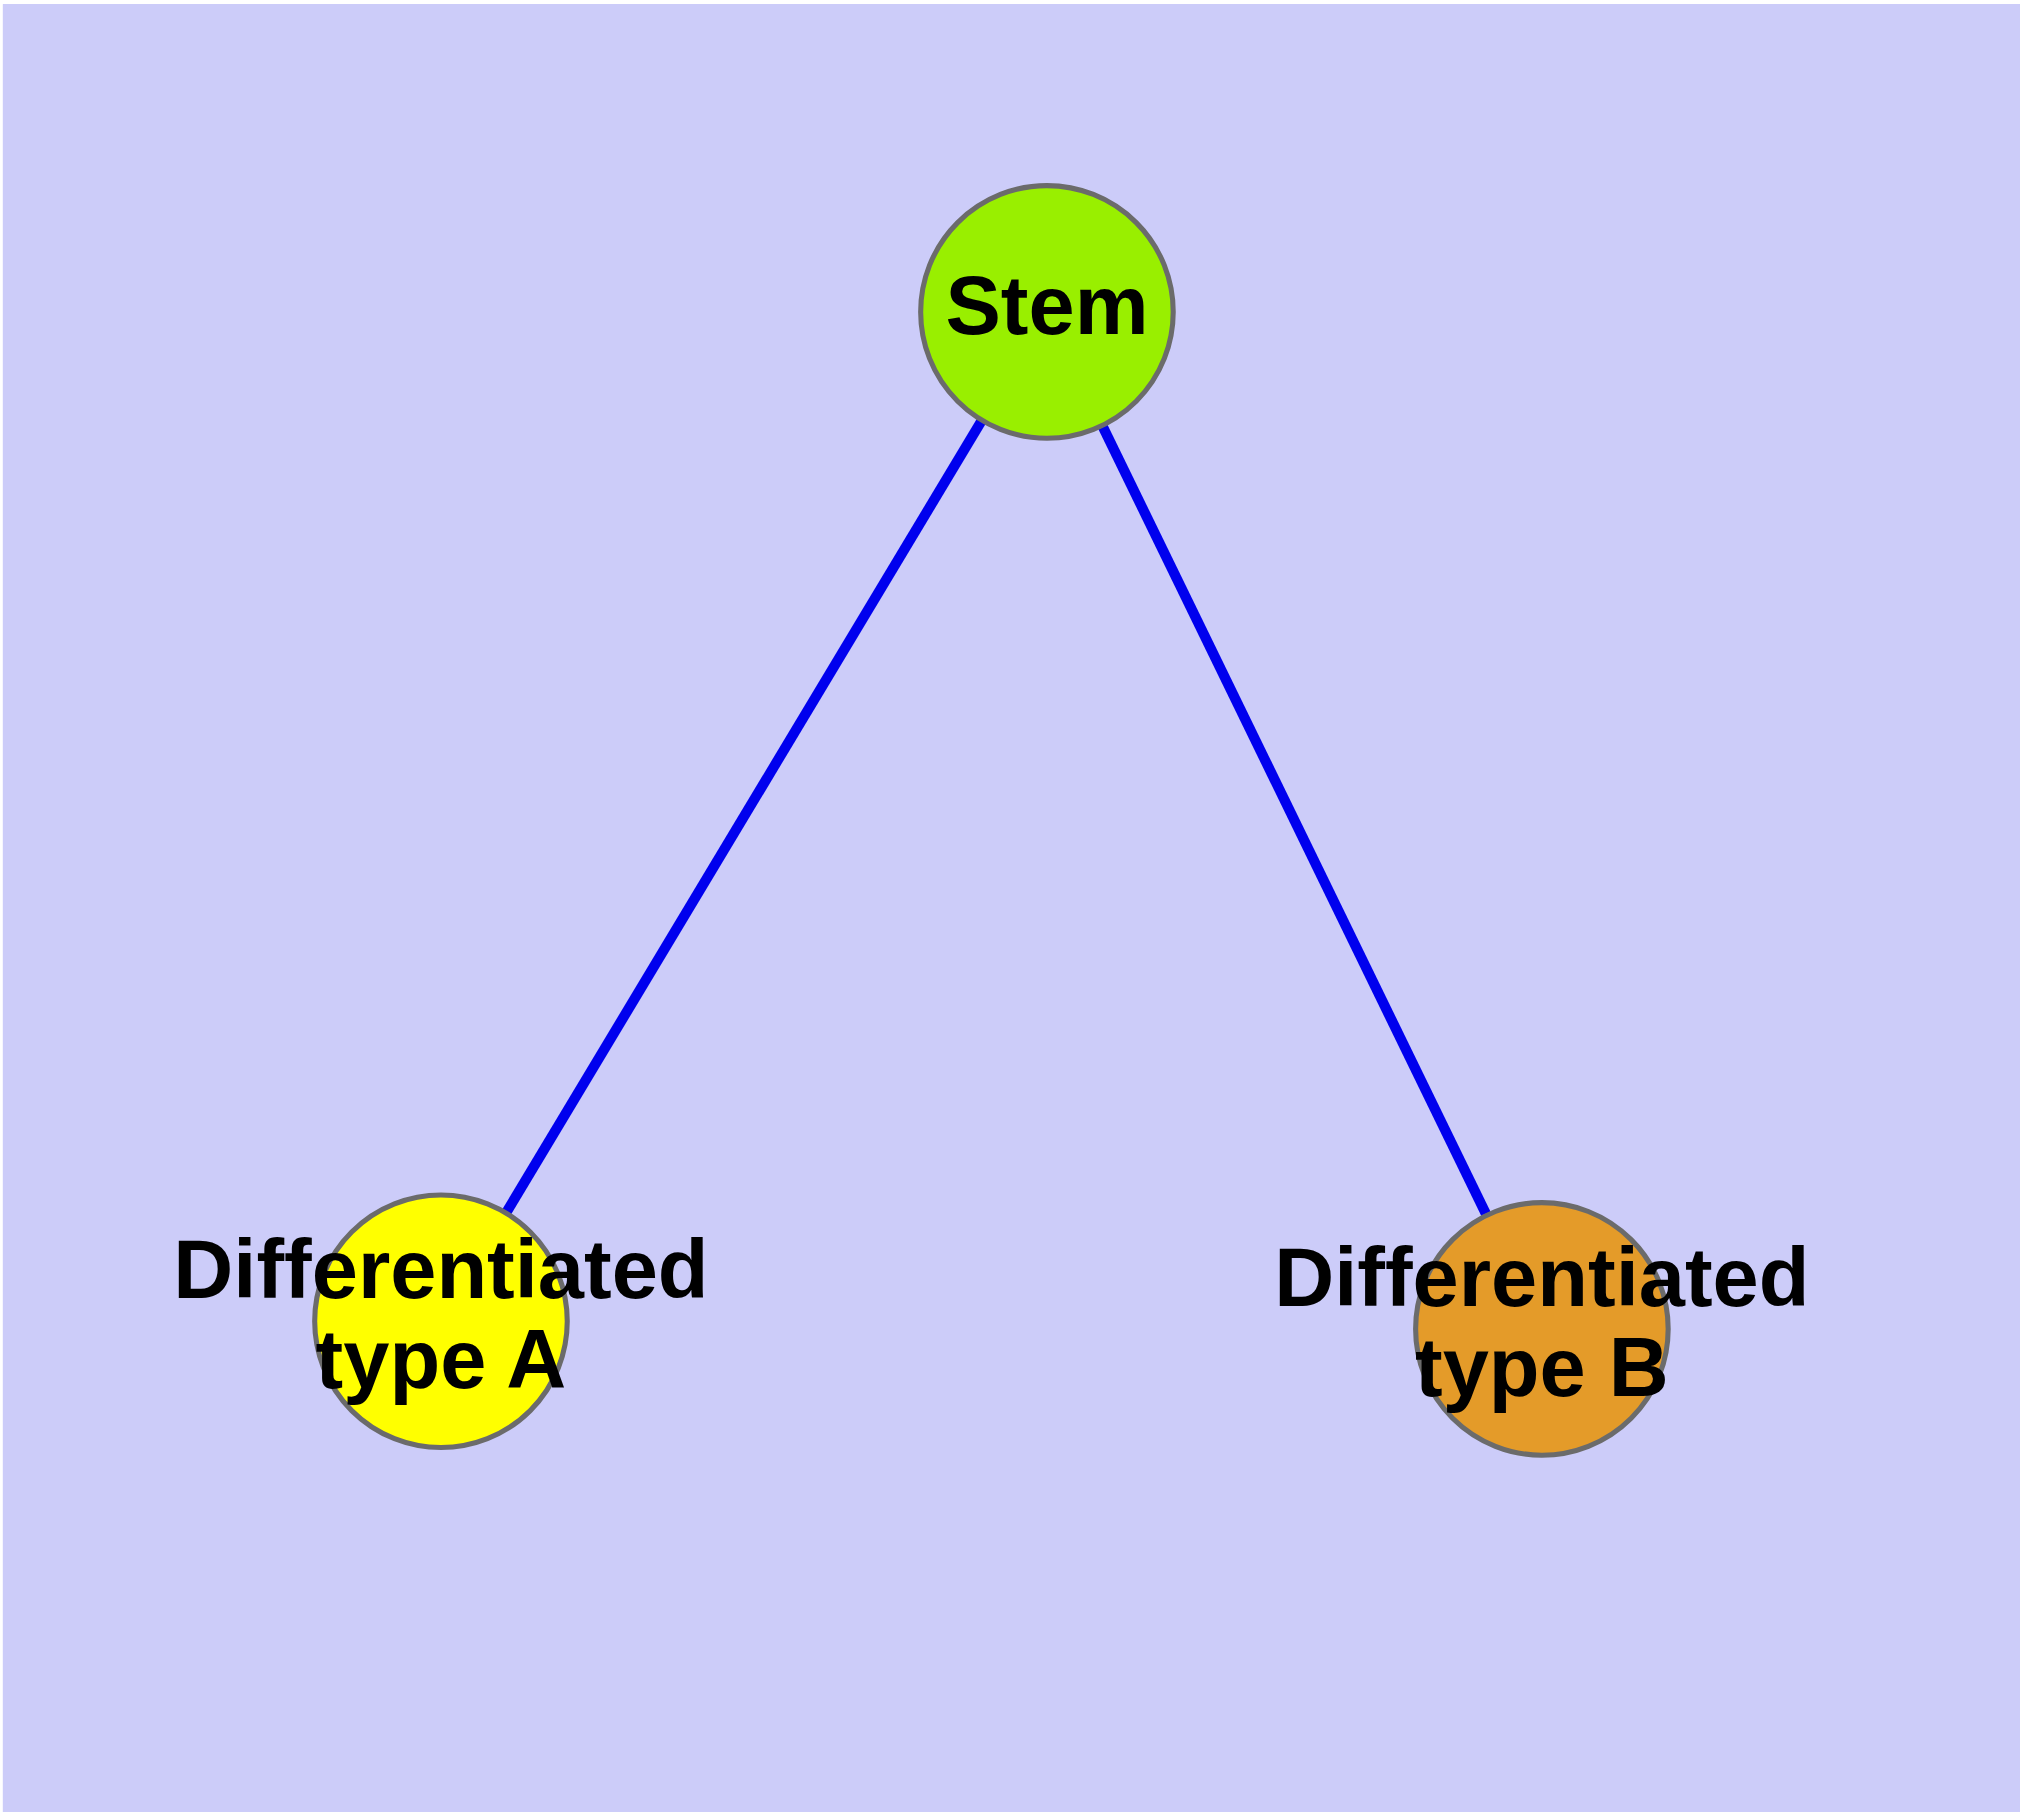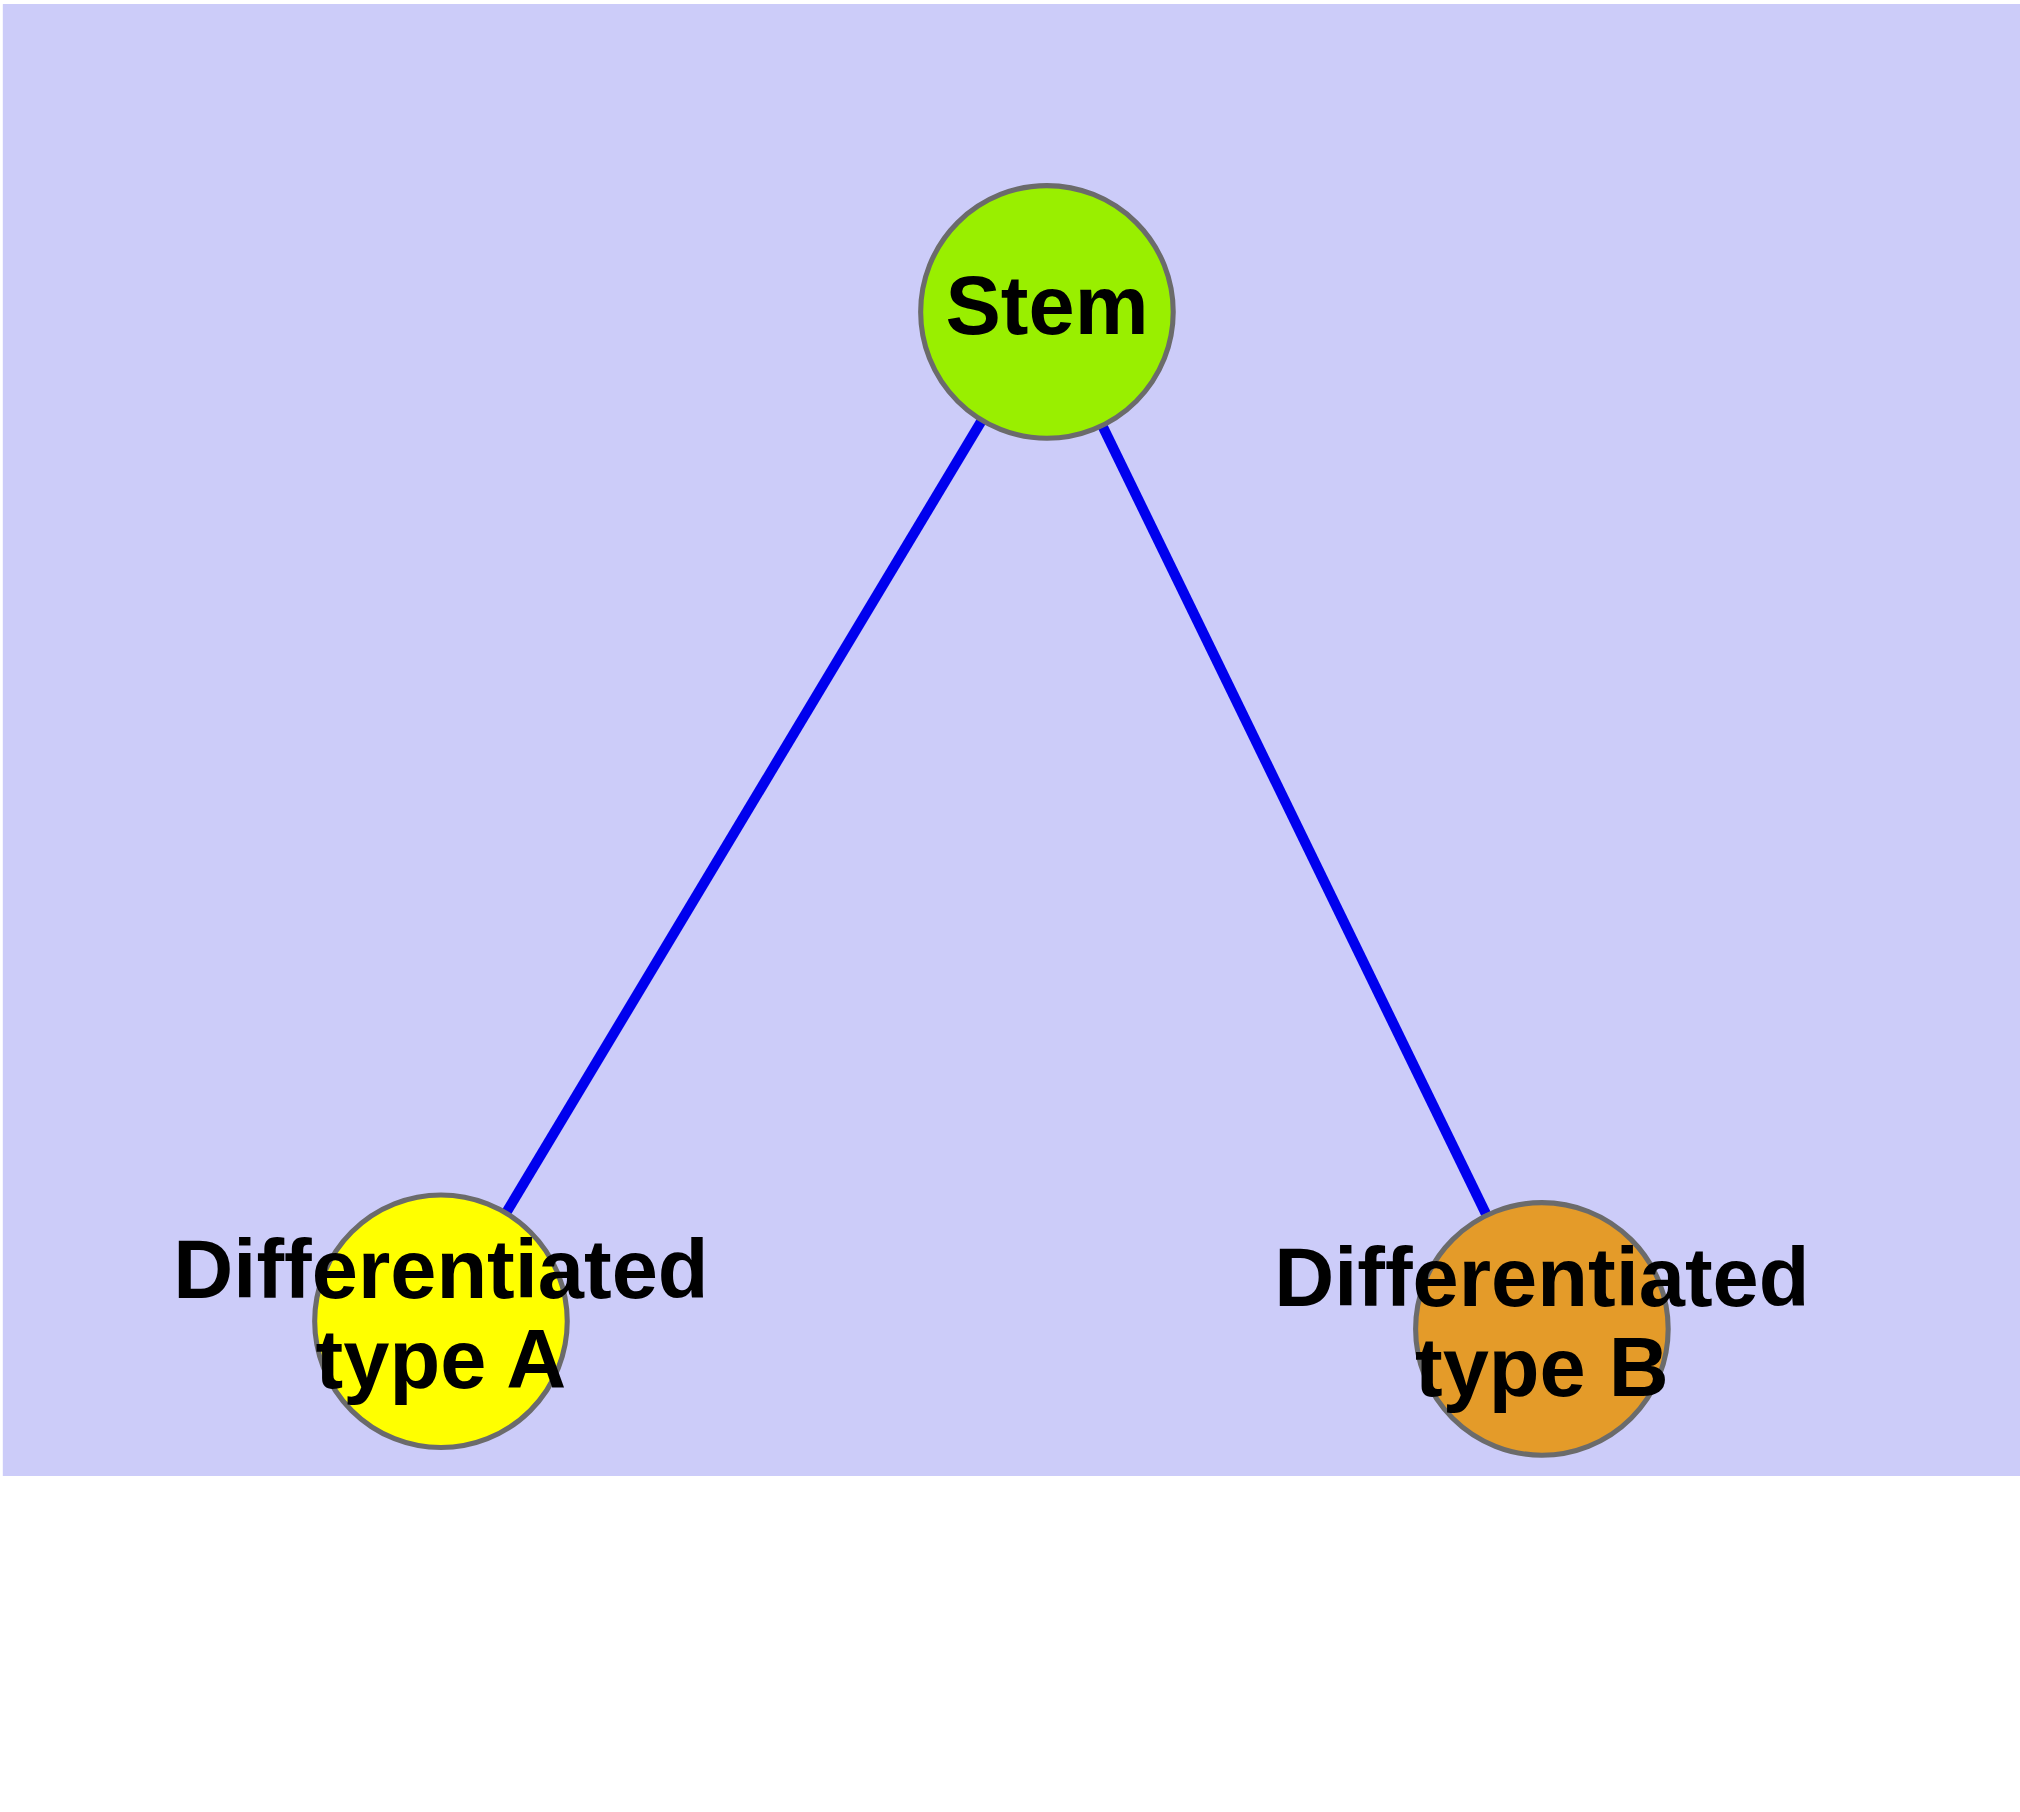--- a/index.html
+++ b/index.html
@@ -3,21 +3,21 @@
 <meta charset="utf-8">
 <style>
   html, body {
     margin: 0;
     padding: 0;
     background: #ffffff;
   }
   #canvas {
     position: relative;
     width: 2021px;
-    height: 1476px;
+    height: 1812px;
     background: #ffffff;
     overflow: hidden;
     font-family: "Liberation Sans", "DejaVu Sans", sans-serif;
   }
   #plot-area {
     position: absolute;
     left: 2.5px;
     top: 4.2px;
     width: 2018px;
     height: 1808px;

